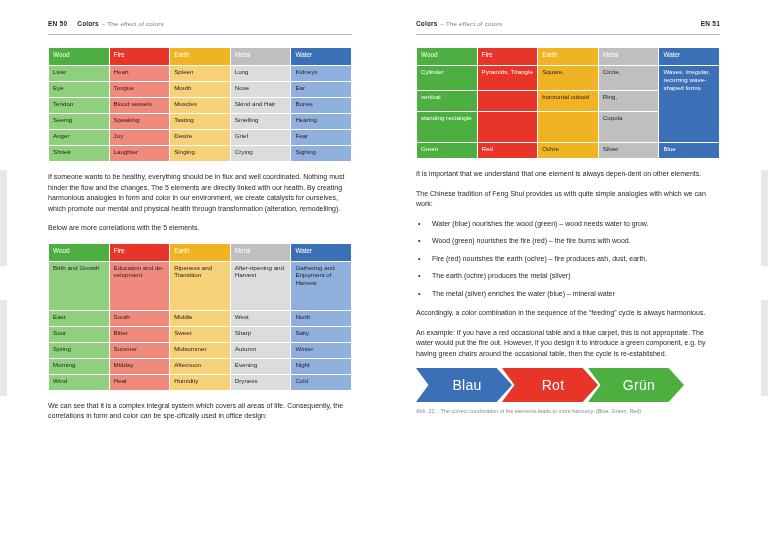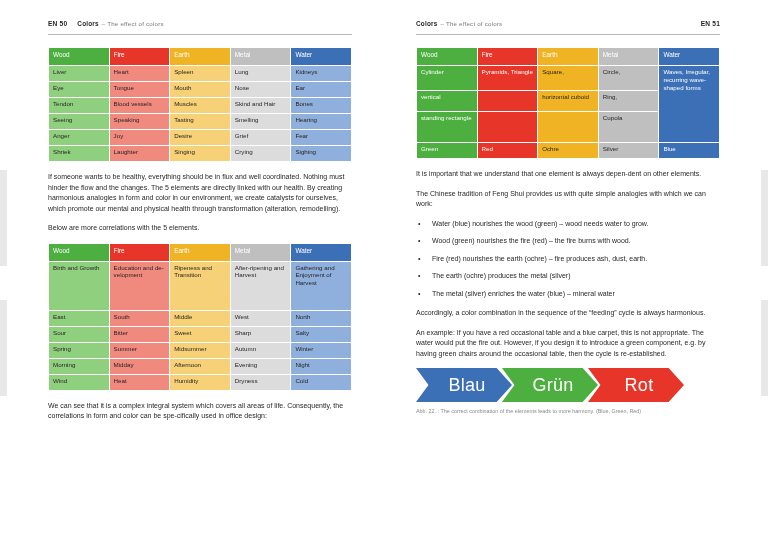--- a/index.html
+++ b/index.html
@@ -140,21 +140,21 @@
     margin-top: 6px;
     margin-bottom: 6px;
   }
   .arrow {
     position: relative;
     height: 34px;
     display: flex;
     align-items: center;
     justify-content: center;
     color: #ffffff;
-    font-size: 18px;
+    font-size: 14px;
     letter-spacing: 0.3px;
   }
   .arrow span { position: relative; z-index: 2; padding-left: 6px; }
   .a-blue  { background: #3b6fb6; width: 96px; clip-path: polygon(0 0, 84% 0, 100% 50%, 84% 100%, 0 100%, 13% 50%); }
   .a-green { background: #4caf3f; width: 96px; margin-left: -10px; clip-path: polygon(0 0, 84% 0, 100% 50%, 84% 100%, 0 100%, 13% 50%); }
   .a-red   { background: #e8352a; width: 96px; margin-left: -10px; clip-path: polygon(0 0, 84% 0, 100% 50%, 84% 100%, 0 100%, 13% 50%); }
   .caption {
     font-size: 5.4px;
     color: #8a8a8a;
     margin-top: 4px;
@@ -353,23 +353,23 @@
       <li>The metal (silver) enriches the water (blue) – mineral water</li>
     </ul>
 
     <p class="body">Accordingly, a color combination in the sequence of the “feeding” cycle is always harmonious.</p>
     <p class="body">An example: If you have a red occasional table and a blue carpet, this is not appropriate. The water would put the fire out. However, if you design it to introduce a green component, e.g. by having green chairs around the occasional table, then the cycle is re-established.</p>
 
     <div class="arrows">
       <div class="arrow a-blue">
         <span>Blau</span>
       </div>
+      <div class="arrow a-red">
+        <span>Rot</span>
+      </div>
       <div class="arrow a-green">
         <span>Grün</span>
-      </div>
-      <div class="arrow a-red">
-        <span>Rot</span>
       </div>
     </div>
     <div class="caption">Abb. 22.  :  The correct combination of the elements leads to more harmony. (Blue, Green, Red)</div>
   </div>
 
 </div>
 
 </body></html>

